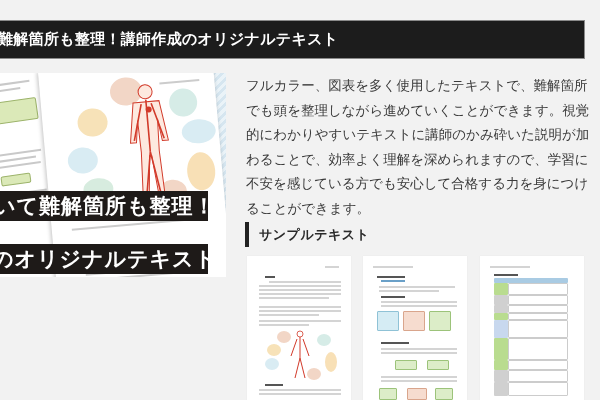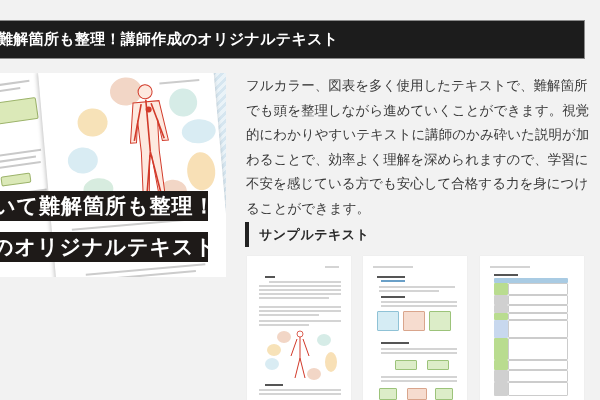--- a/index.html
+++ b/index.html
@@ -35,21 +35,21 @@
     box-shadow: -1px 1px 4px rgba(0,0,0,.25);
   }
   .figure-body { position: absolute; }
   .circ { position: absolute; border-radius: 50%; }
   .banner {
     position: absolute; left: 0; height: 30px; background: #1e1a18;
     color: #fff; font-weight: bold; font-size: 21px; line-height: 30px;
     white-space: nowrap; padding-right: 8px; letter-spacing: 1px;
   }
   .banner-1 { top: 118px; width: 208px; text-indent: -6px; }
-  .banner-2 { top: 159px; width: 208px; text-indent: -8px; }
+  .banner-2 { top: 171px; width: 208px; text-indent: -8px; }
 
   .desc {
     position: absolute; left: 246px; top: 73px; width: 345px;
     font-size: 13.5px; line-height: 24.5px; color: #3a3a3a;
   }
 
   .section-heading {
     position: absolute; left: 245px; top: 222px; height: 25px;
     display: flex; align-items: center;
   }

